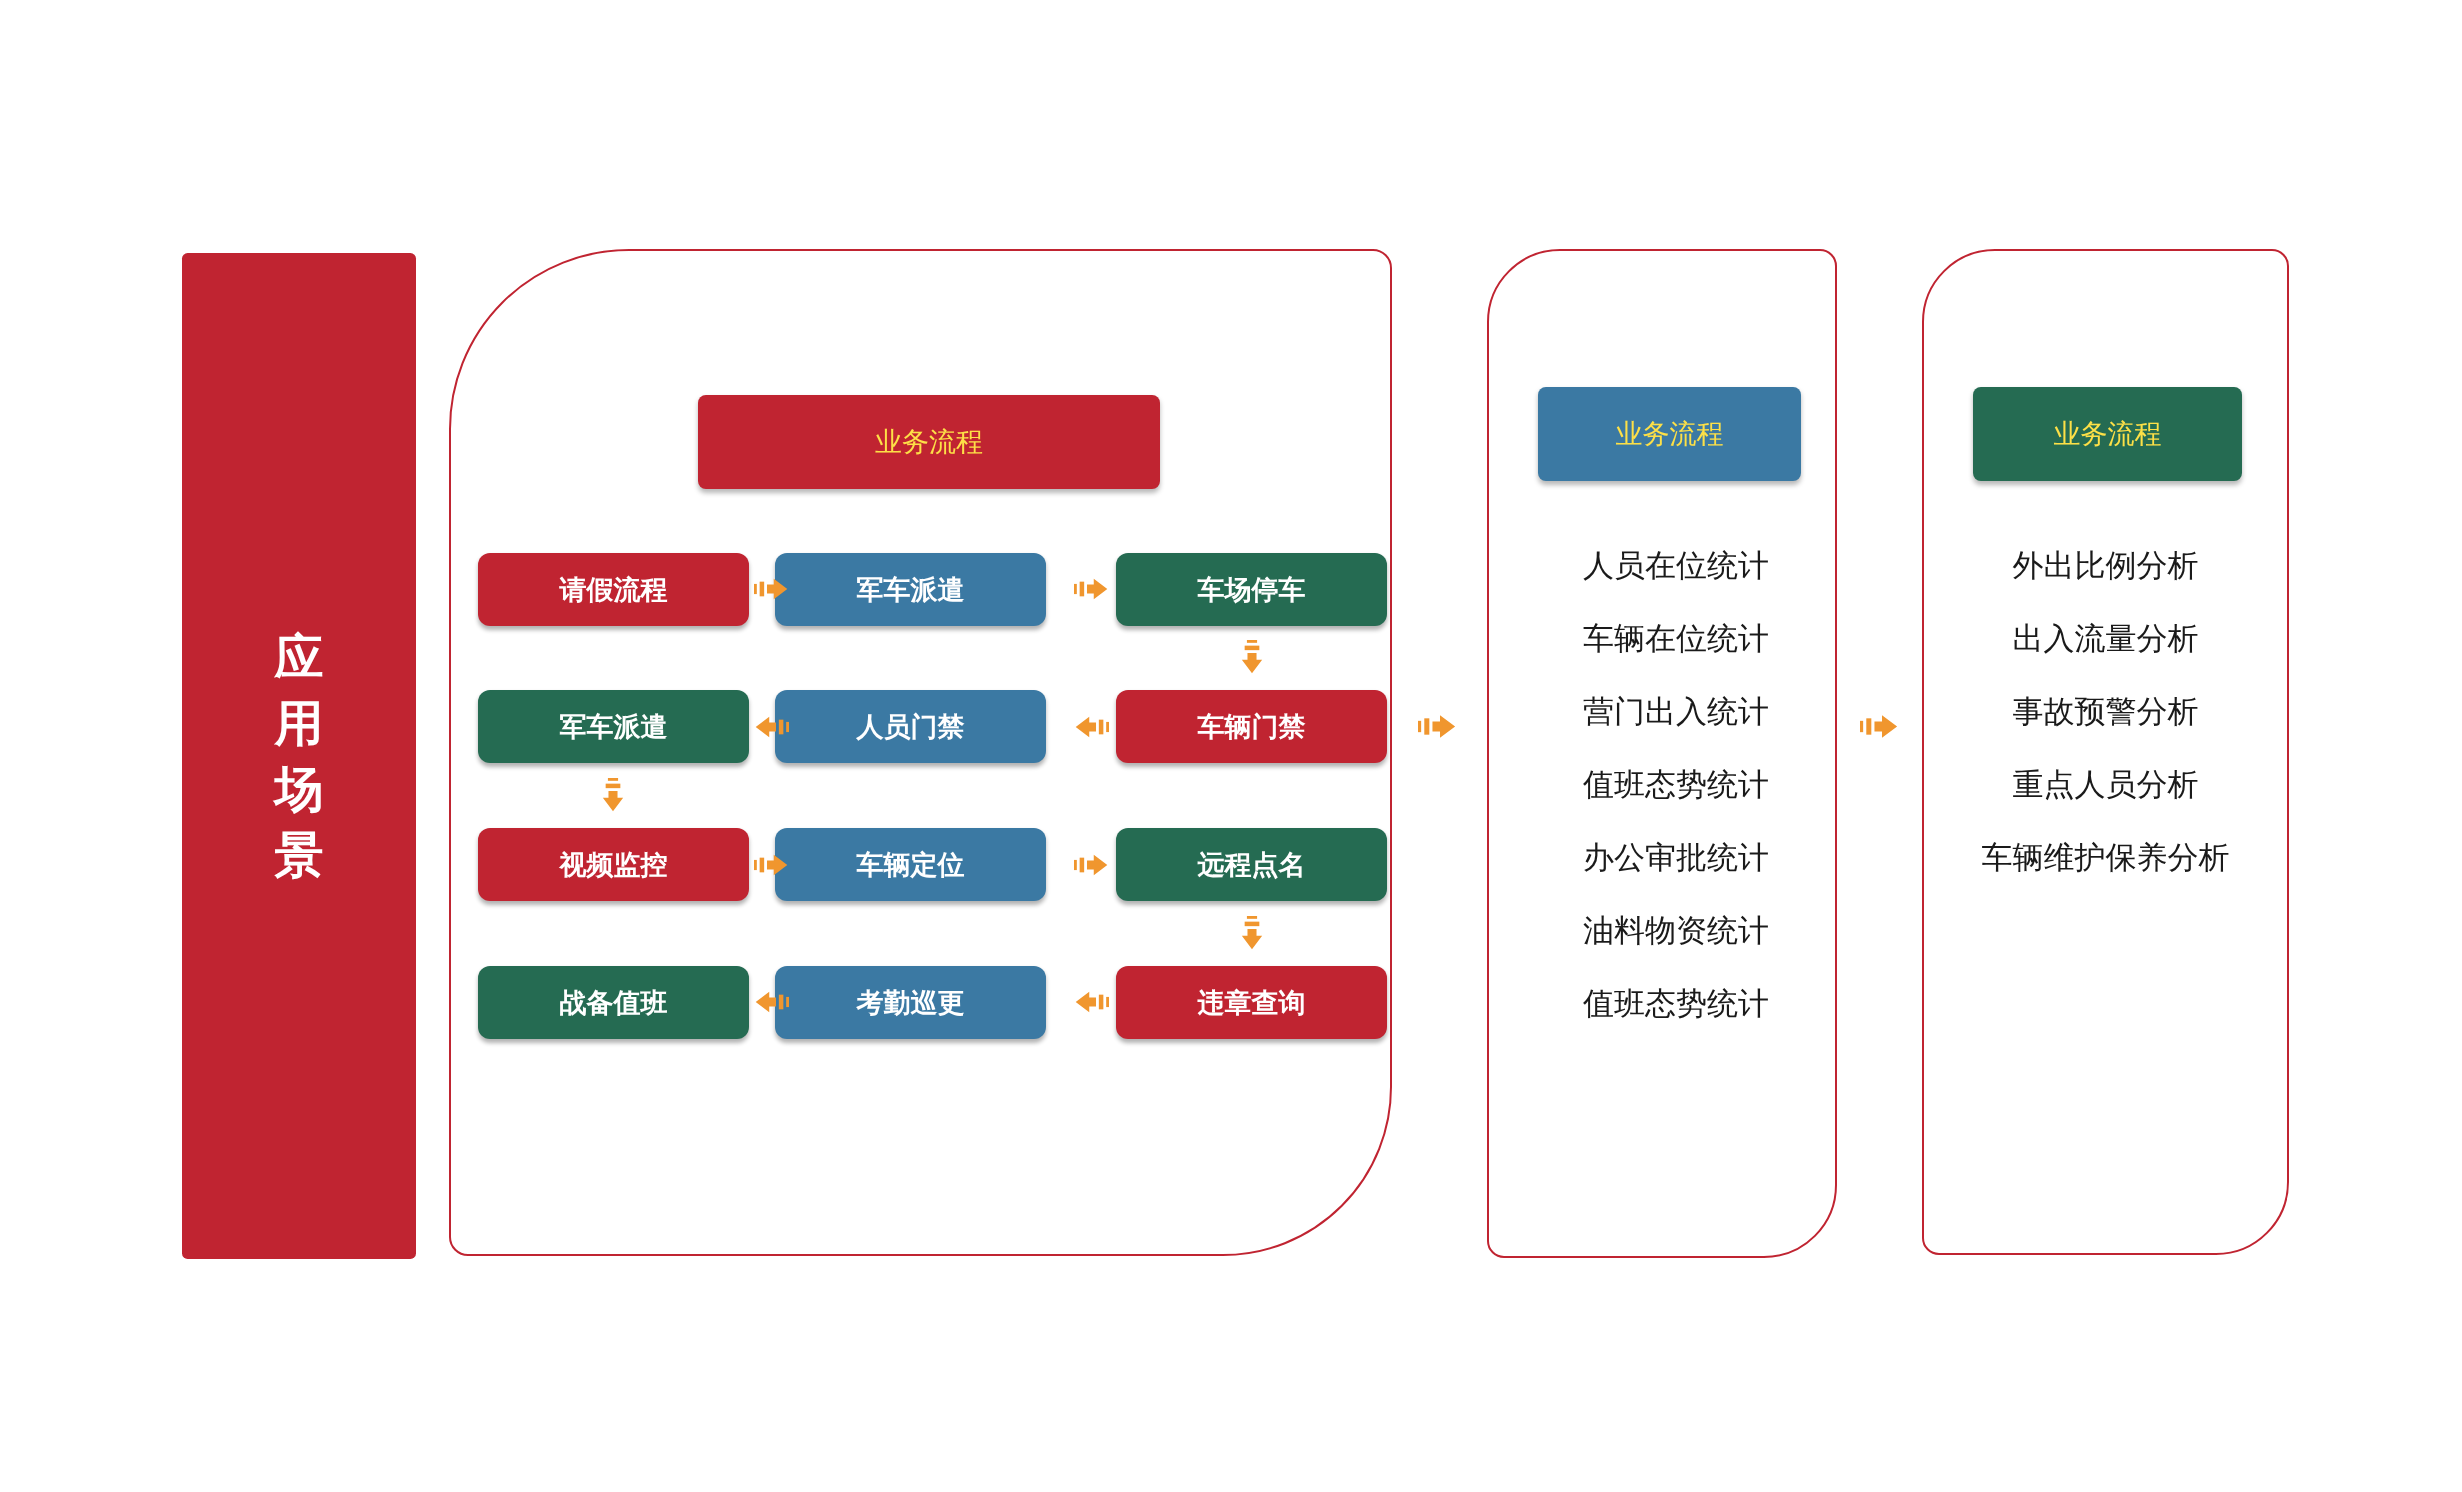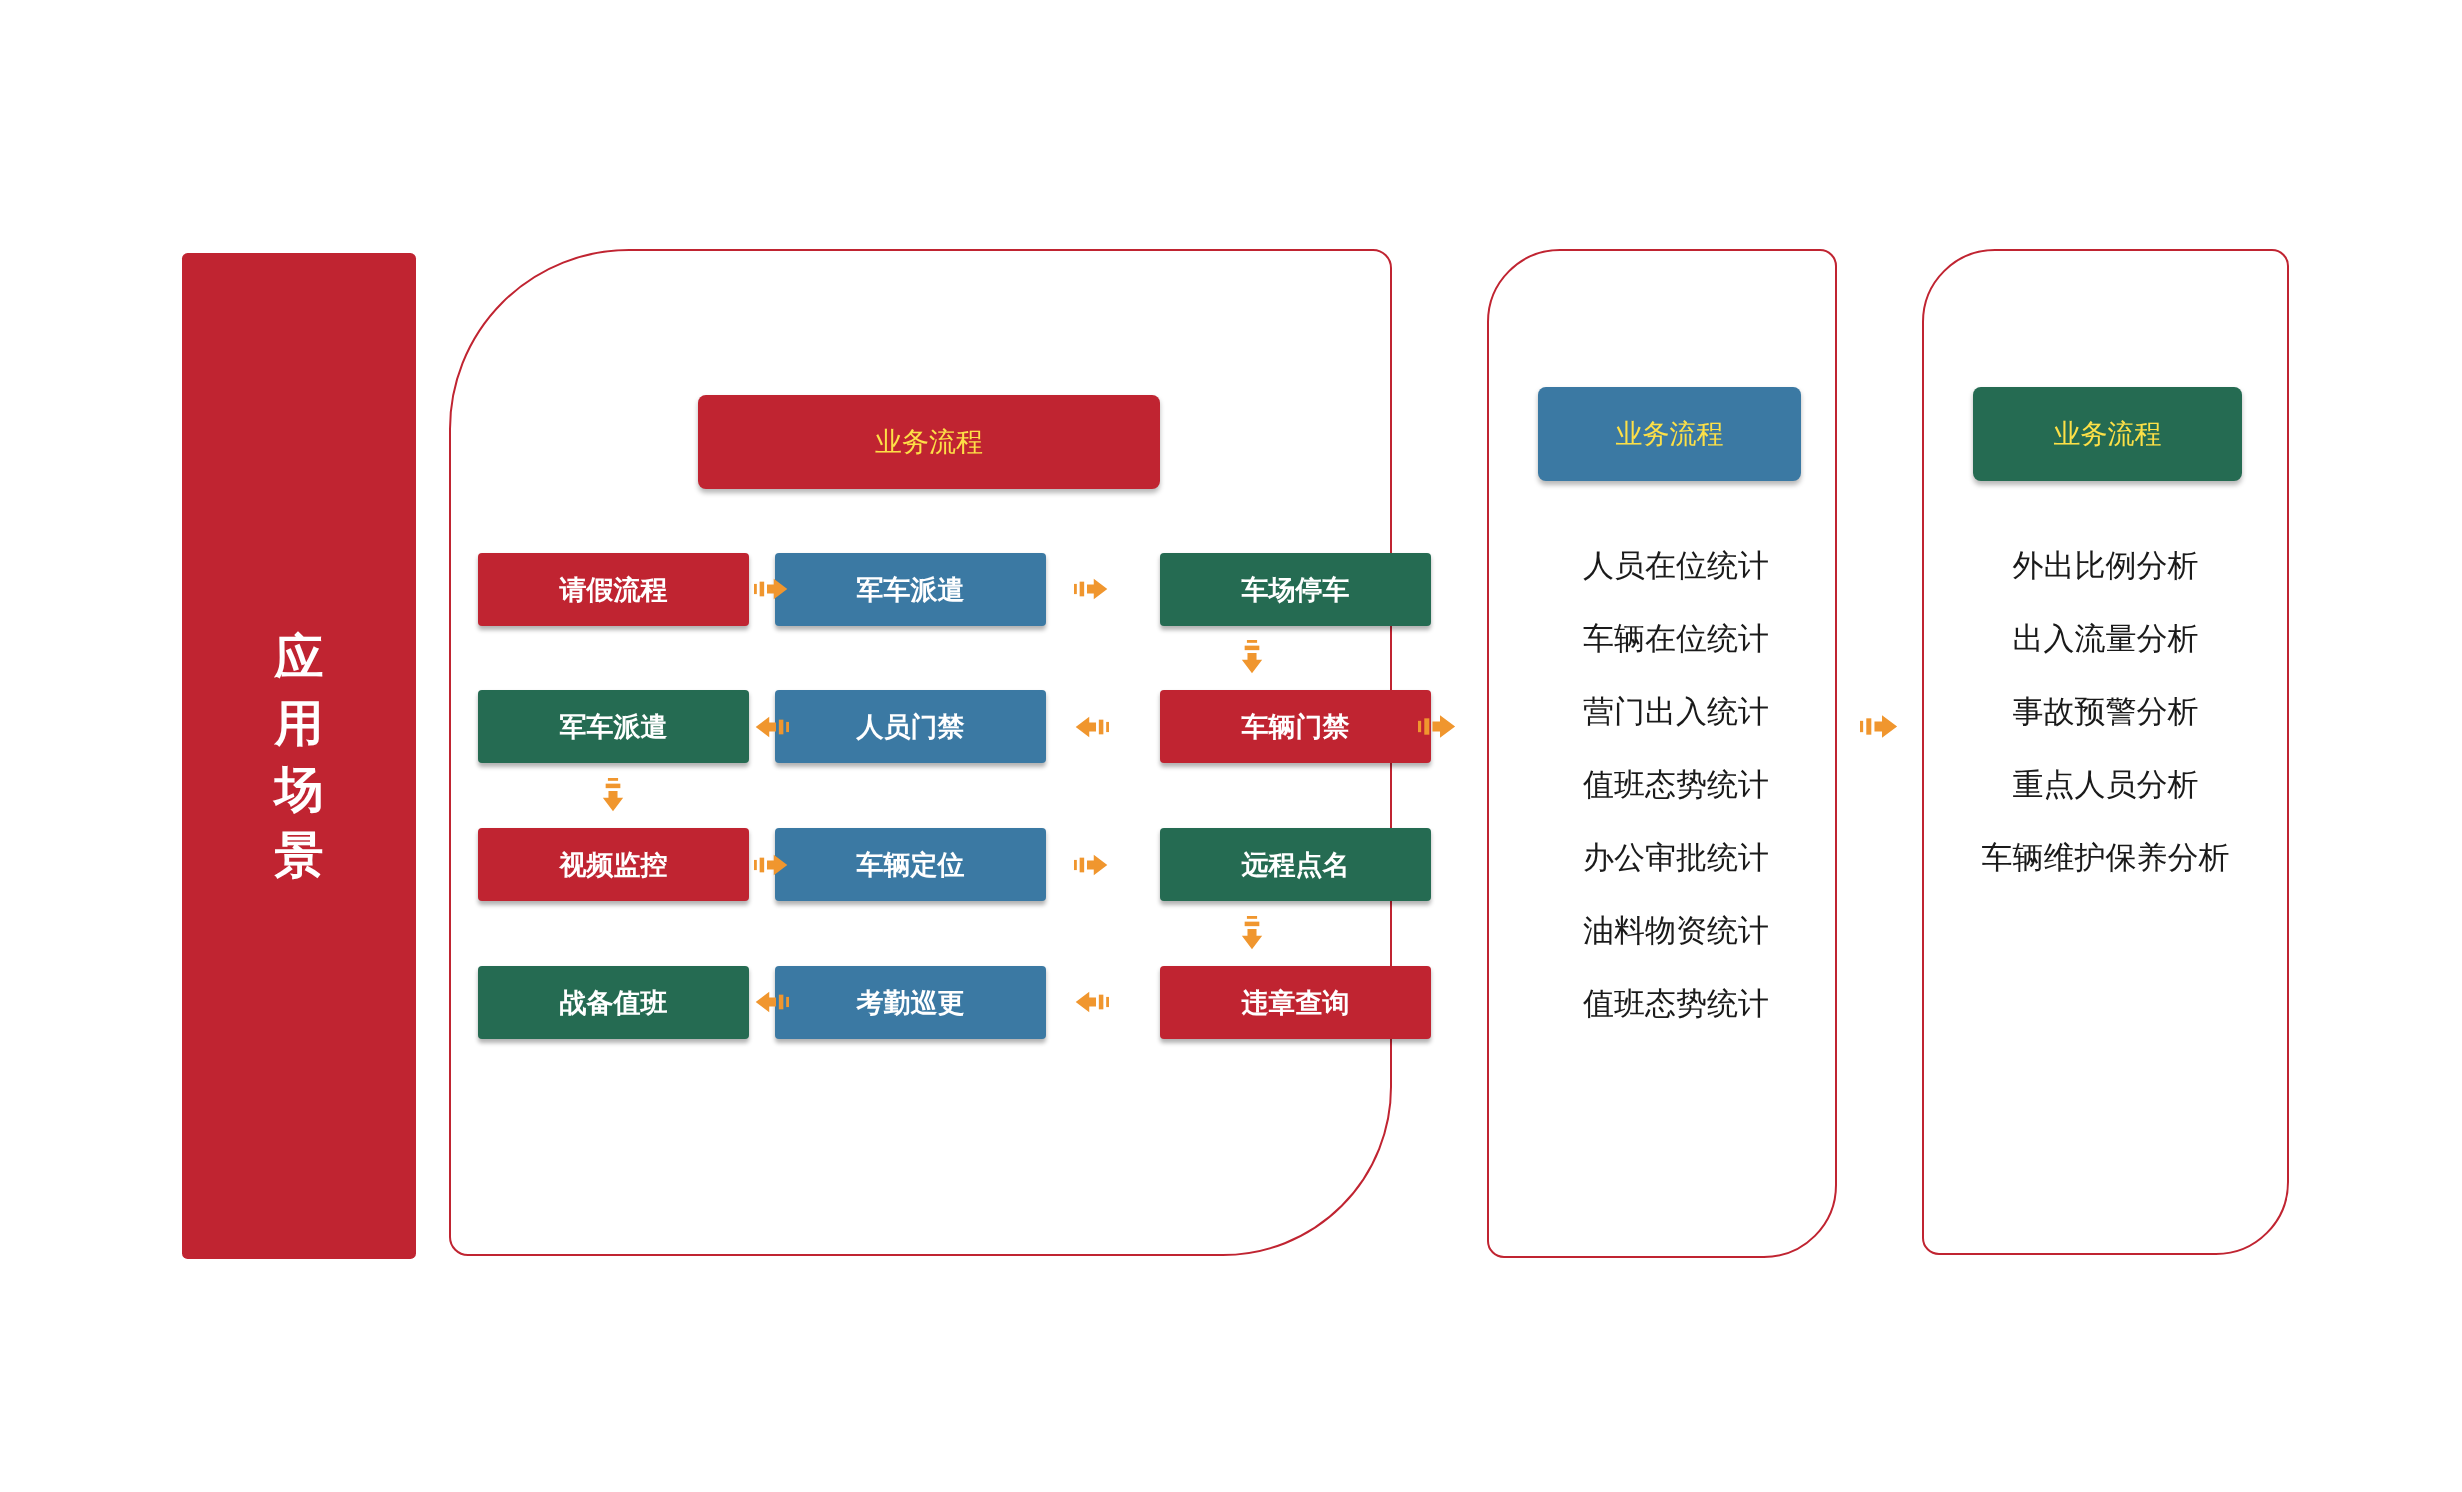--- a/index.html
+++ b/index.html
@@ -31,29 +31,29 @@
   .hdr{
     position:absolute;color:#fde047;font-size:27px;font-weight:400;
     display:flex;align-items:center;justify-content:center;
     border-radius:7.9px;box-shadow:0 3.4px 5px rgba(0,0,0,0.28);
   }
   .hdr-red{left:698px;top:395px;width:462px;height:94px;background:var(--red);}
   .hdr-blue{left:1538px;top:387px;width:263px;height:94px;background:var(--blue);}
   .hdr-green{left:1973px;top:387px;width:269px;height:94px;background:var(--green);}
   
   .nbox{
-    position:absolute;width:271px;height:73px;border-radius:4px;
+    position:absolute;width:271px;height:73px;border-radius:12px;
     color:#fff;font-size:27px;font-weight:bold;
     display:flex;align-items:center;justify-content:center;
     box-shadow:0 3.4px 4.5px rgba(0,0,0,0.30);
   }
   .c-red{background:var(--red);}
   .c-blue{background:var(--blue);}
   .c-green{background:var(--green);}
-  .col1{left:478px;} .col2{left:775px;} .col3{left:1160px;}
+  .col1{left:478px;} .col2{left:775px;} .col3{left:1116px;}
   .row1{top:553px;} .row2{top:690px;} .row3{top:828px;} .row4{top:966px;}
   
   .arrow{position:absolute;}
   .arr-fill{fill:var(--orange);}
   
   .list{
     position:absolute;display:flex;flex-direction:column;
   }
   .list-stats{left:1487px;top:529px;width:378px;}
   .list-analysis{left:1922px;top:529px;width:367px;}

